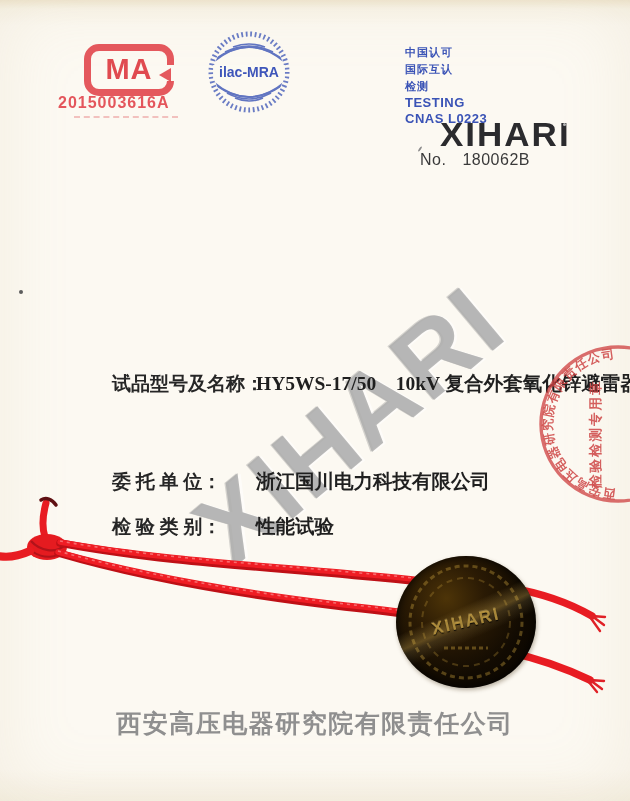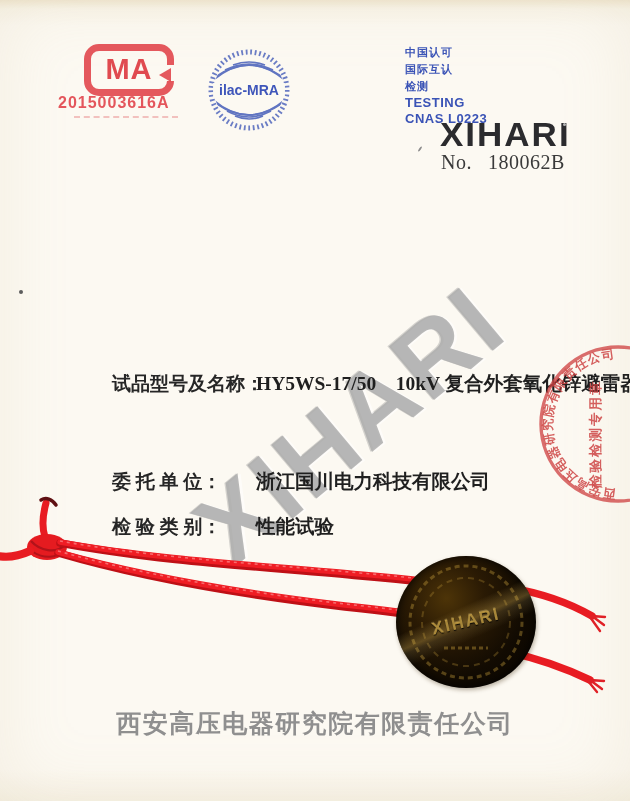--- a/index.html
+++ b/index.html
@@ -29,35 +29,35 @@
     position:absolute;right:-4px;top:17px;width:0;height:0;
     border-top:7px solid transparent;border-bottom:7px solid transparent;
     border-right:12px solid rgba(226,74,80,.92);
   }
   .cma-num{
     position:absolute;left:-12px;top:52px;width:136px;text-align:left;
     color:#e4565c;font-weight:700;font-size:16px;letter-spacing:1px;
   }
   .cma-dash{position:absolute;left:4px;top:74px;width:104px;border-bottom:2px dashed rgba(224,90,95,.35);}
 
-  .ilac-wrap{left:205px;top:46px;width:88px;height:88px;}
+  .ilac-wrap{left:205px;top:28px;width:88px;height:88px;}
   .cnas-wrap{left:297px;top:42px;width:102px;height:78px;}
 
   .accred{left:405px;top:44px;line-height:17px;color:#3a53b6;}
   .accred .zh{font-size:11px;font-weight:700;letter-spacing:1px;}
   .accred .en{font-size:13px;font-weight:700;letter-spacing:.5px;line-height:15.5px;}
 
   
   .brand{
     left:440px;top:114px;font-size:35px;font-weight:900;color:#2b2b2e;
     letter-spacing:2px;transform:scaleY(.96);
   }
   .report-no{
-    left:441px;top:151px;font-family:Liberation Serif, serif;
-    font-size:20px;color:#3a3a3a;letter-spacing:.5px;
+    left:420px;top:151px;font-family:Liberation Sans, sans-serif;
+    font-size:16px;color:#3a3a3a;letter-spacing:.5px;
   }
   .report-no .num{margin-left:16px;}
 
   
   .watermark{
     left:88px;top:348px;width:524px;height:155px;line-height:155px;
     text-align:center;transform:rotate(-40deg);transform-origin:50% 50%;
     font-size:102px;font-weight:900;letter-spacing:3px;
     color:rgba(173,173,173,.85);
     text-shadow:2px 2px 0 rgba(255,255,255,.55),-1px -1px 0 rgba(140,140,140,.35);

